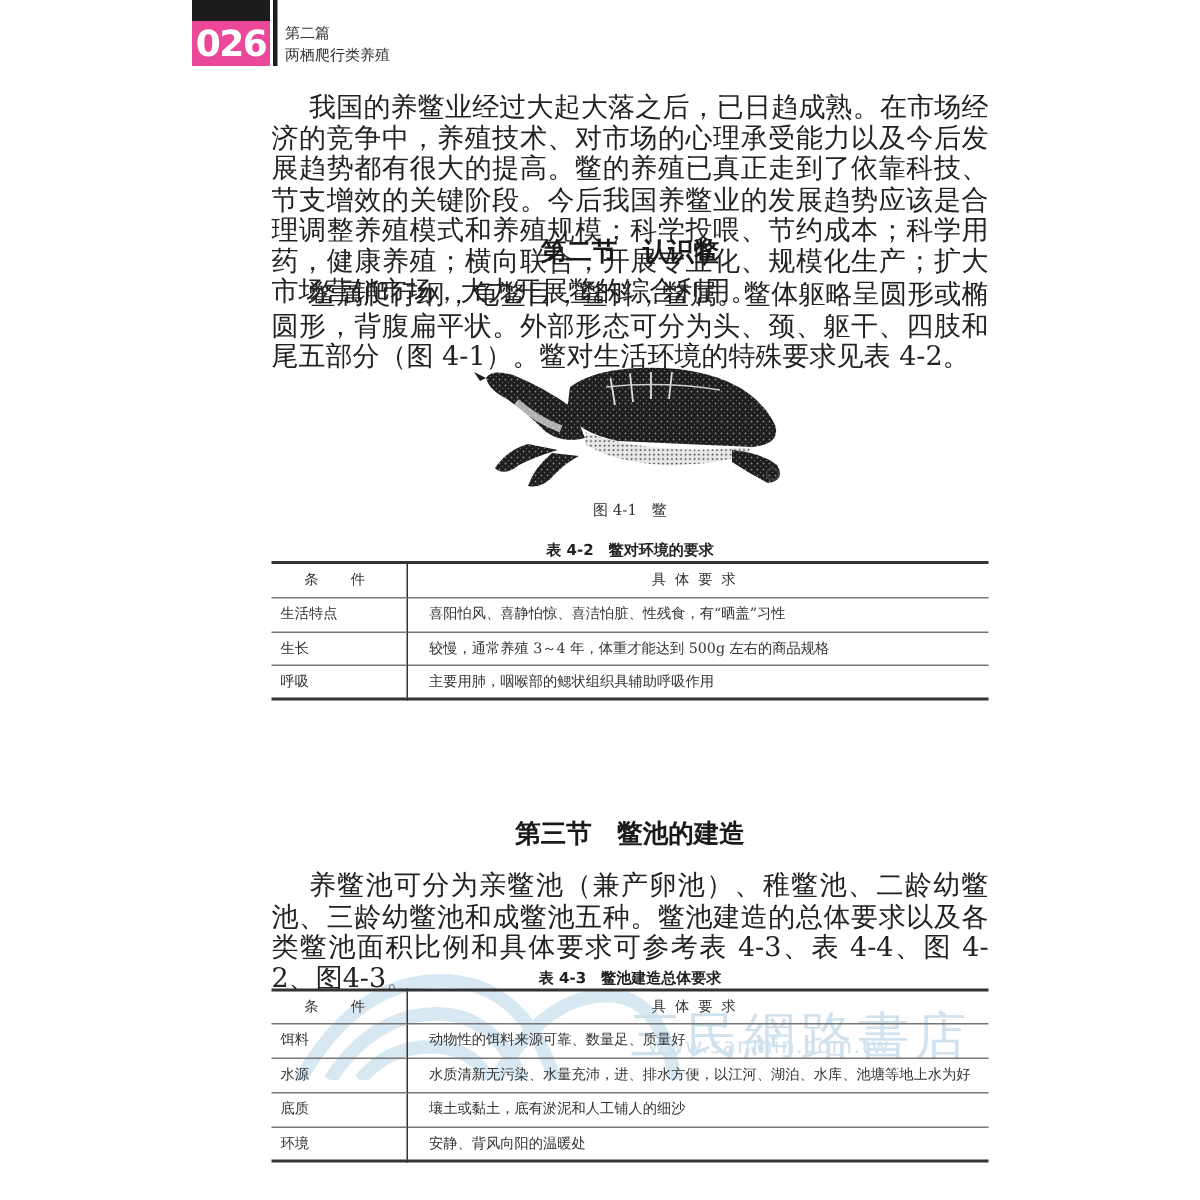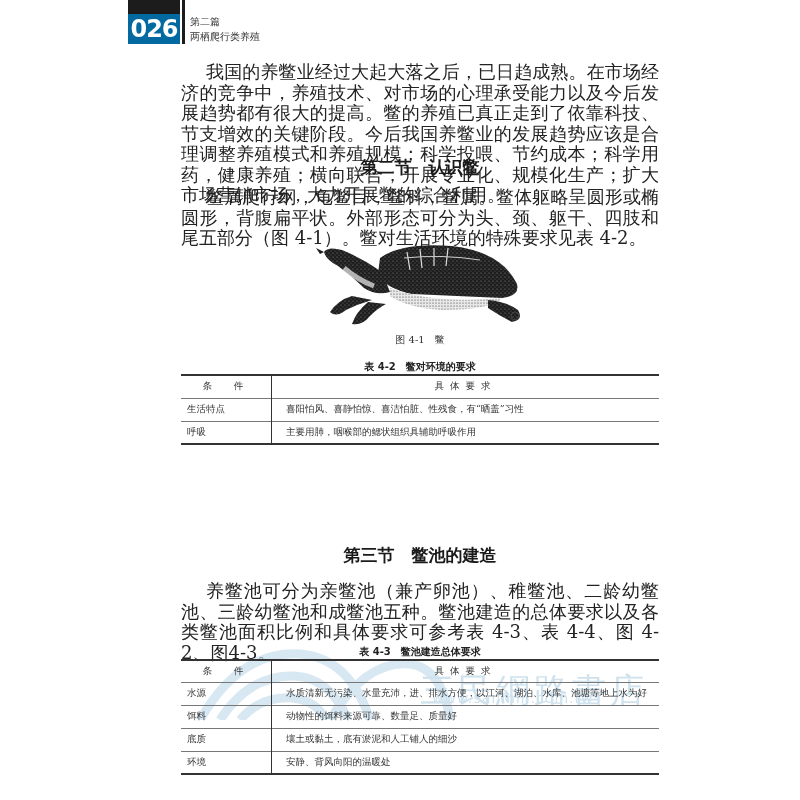--- a/index.html
+++ b/index.html
@@ -1,21 +1,21 @@
 <!DOCTYPE html>
 <html><head>
 <meta charset="utf-8">
 <style>
   html, body { margin: 0; padding: 0; background: #ffffff; }
   body { width: 800px; height: 800px; position: relative; overflow: hidden;
          font-family: "DejaVu Serif", "Liberation Serif", serif; color: #1a1a1a; }
   .abs { position: absolute; }
 
   
-  .page-num { left: 128px; top: 14px; width: 52px; height: 30px; background: #0369a1;
+  .page-num { left: 128px; top: 14px; width: 52px; height: 30px; background: #ec4899;
               color: #ffffff; font-family: "DejaVu Sans", sans-serif; font-weight: bold;
               font-size: 24px; line-height: 30px; text-align: center; letter-spacing: -1px; }
   .page-num-topblock { left: 128px; top: 0px; width: 52px; height: 16px; background: #1c1c1c; }
   .header-rule { left: 182px; top: 0px; width: 3px; height: 44px; background: #1c1c1c; }
   .part-label { left: 190px; top: 15px; font-size: 10px; font-family: "DejaVu Sans", sans-serif; color: #333; }
   .part-title { left: 190px; top: 30px; font-size: 10px; font-family: "DejaVu Sans", sans-serif; color: #333; }
 
   
   .para { left: 181px; width: 478px; font-size: 18px; line-height: 20.5px; text-align: justify;
           text-indent: 25px; color: #222; }
@@ -101,20 +101,24 @@
     <tr style="height:23px;">
       <th>条　件</th>
       <th>具体要求</th>
     </tr>
   </thead>
   <tbody>
     <tr style="height:23px;">
       <td>生活特点</td>
       <td>喜阳怕风、喜静怕惊、喜洁怕脏、性残食，有“晒盖”习性</td>
     </tr>
+    <tr style="height:22px;">
+      <td>生长</td>
+      <td>较慢，通常养殖 3～4 年，体重才能达到 500g 左右的商品规格</td>
+    </tr>
     <tr style="height:23px;">
       <td>呼吸</td>
       <td>主要用肺，咽喉部的鳃状组织具辅助呼吸作用</td>
     </tr>
   </tbody>
 </table>
 
 <div class="abs section-title" style="top:544px;">第三节　鳖池的建造</div>
 <div class="abs para" style="top:581px;">养鳖池可分为亲鳖池（兼产卵池）、稚鳖池、二龄幼鳖池、三龄幼鳖池和成鳖池五种。鳖池建造的总体要求以及各类鳖池面积比例和具体要求可参考表 4-3、表 4-4、图 4-2、图4-3。</div>
 
@@ -134,26 +138,26 @@
 <div class="abs table-caption" style="top:645px;">表 4-3　鳖池建造总体要求</div>
 <table class="doc-table" style="top:659px;">
   <thead>
     <tr style="height:22px;">
       <th>条　件</th>
       <th>具体要求</th>
     </tr>
   </thead>
   <tbody>
     <tr style="height:23px;">
+      <td>饵料</td>
+      <td>动物性的饵料来源可靠、数量足、质量好</td>
+    </tr>
+    <tr style="height:23px;">
       <td>水源</td>
       <td>水质清新无污染、水量充沛，进、排水方便，以江河、湖泊、水库、池塘等地上水为好</td>
-    </tr>
-    <tr style="height:23px;">
-      <td>饵料</td>
-      <td>动物性的饵料来源可靠、数量足、质量好</td>
     </tr>
     <tr style="height:23px;">
       <td>底质</td>
       <td>壤土或黏土，底有淤泥和人工铺人的细沙</td>
     </tr>
     <tr style="height:23px;margin-top:21px;">
       <td>环境</td>
       <td>安静、背风向阳的温暖处</td>
     </tr>
   </tbody>

